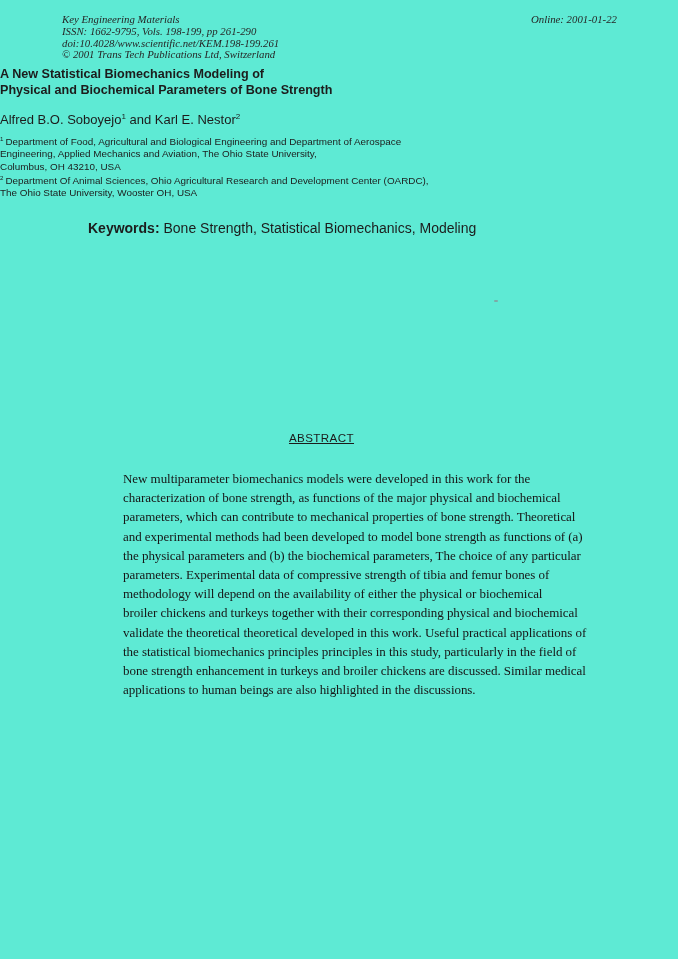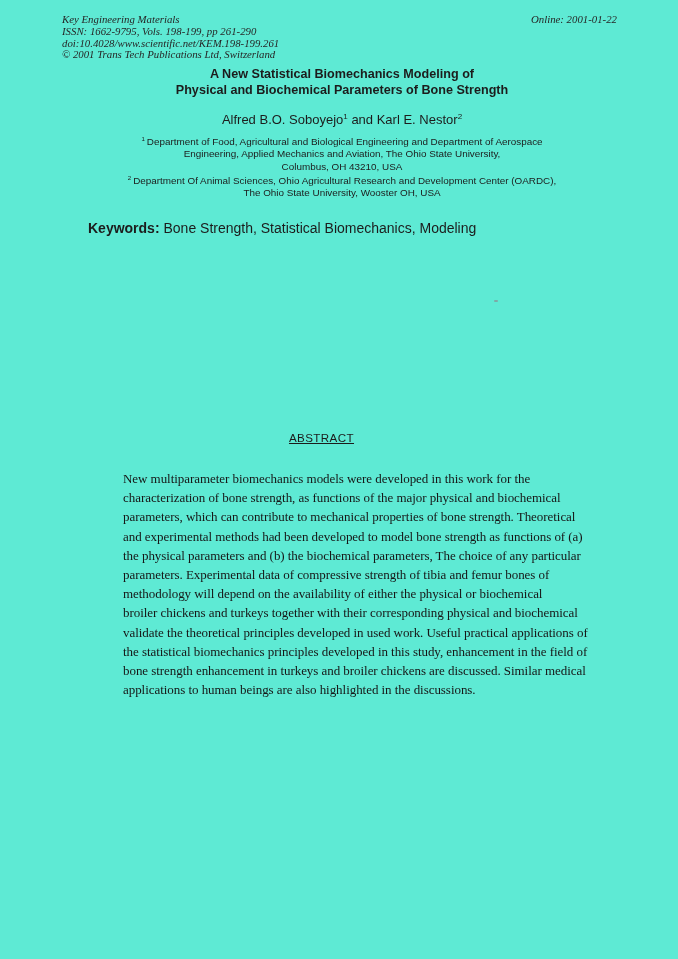--- a/index.html
+++ b/index.html
@@ -26,24 +26,22 @@
     font-size: 10.8px;
     line-height: 11.8px;
     color: #262626;
   }
 
   
   .center-col {
     position: absolute;
     left: 0;
     width: 660px;
-    text-align: center;
     font-family: "Liberation Sans", "DejaVu Sans", sans-serif;
     color: #1c1c1c;
-    padding-left: 12px;
   }
   .title {
     top: 66px;
     font-weight: bold;
     font-size: 12.6px;
     line-height: 16px;
   }
   .authors {
     top: 112px;
     font-size: 13px;
@@ -149,21 +147,21 @@
 
   <div class="abstract-body">
     <div>New multiparameter biomechanics models were developed in this work for the</div>
     <div>characterization of bone strength, as functions of the major physical and biochemical</div>
     <div>parameters, which can contribute to mechanical properties of bone strength. Theoretical</div>
     <div>and experimental methods had been developed to model bone strength as functions of (a)</div>
     <div>the physical parameters and (b) the biochemical parameters, The choice of any particular</div>
     <div>parameters. Experimental data of compressive strength of tibia and femur bones of</div>
     <div>methodology will depend on the availability of either the physical or biochemical</div>
     <div>broiler chickens and turkeys together with their corresponding physical and biochemical</div>
-    <div>validate the theoretical principles developed in used work. Useful practical applications of</div>
-    <div>the statistical biomechanics principles developed in this study, enhancement in the field of</div>
+    <div>validate the theoretical theoretical developed in this work. Useful practical applications of</div>
+    <div>the statistical biomechanics principles principles in this study, particularly in the field of</div>
     <div>bone strength enhancement in turkeys and broiler chickens are discussed. Similar medical</div>
     <div>applications to human beings are also highlighted in the discussions.</div>
   </div>
 
   <div class="artifact-dot"></div>
 
 </div>
 
 </body></html>

